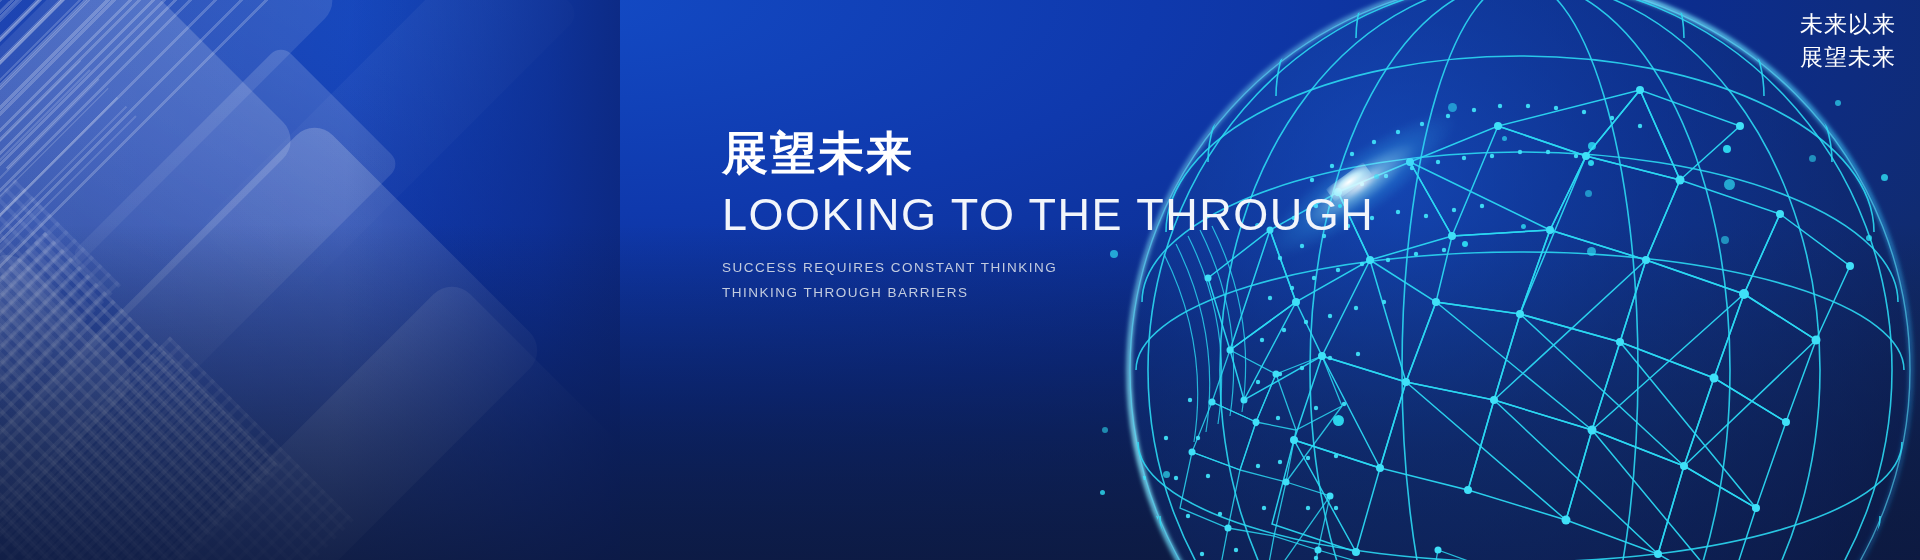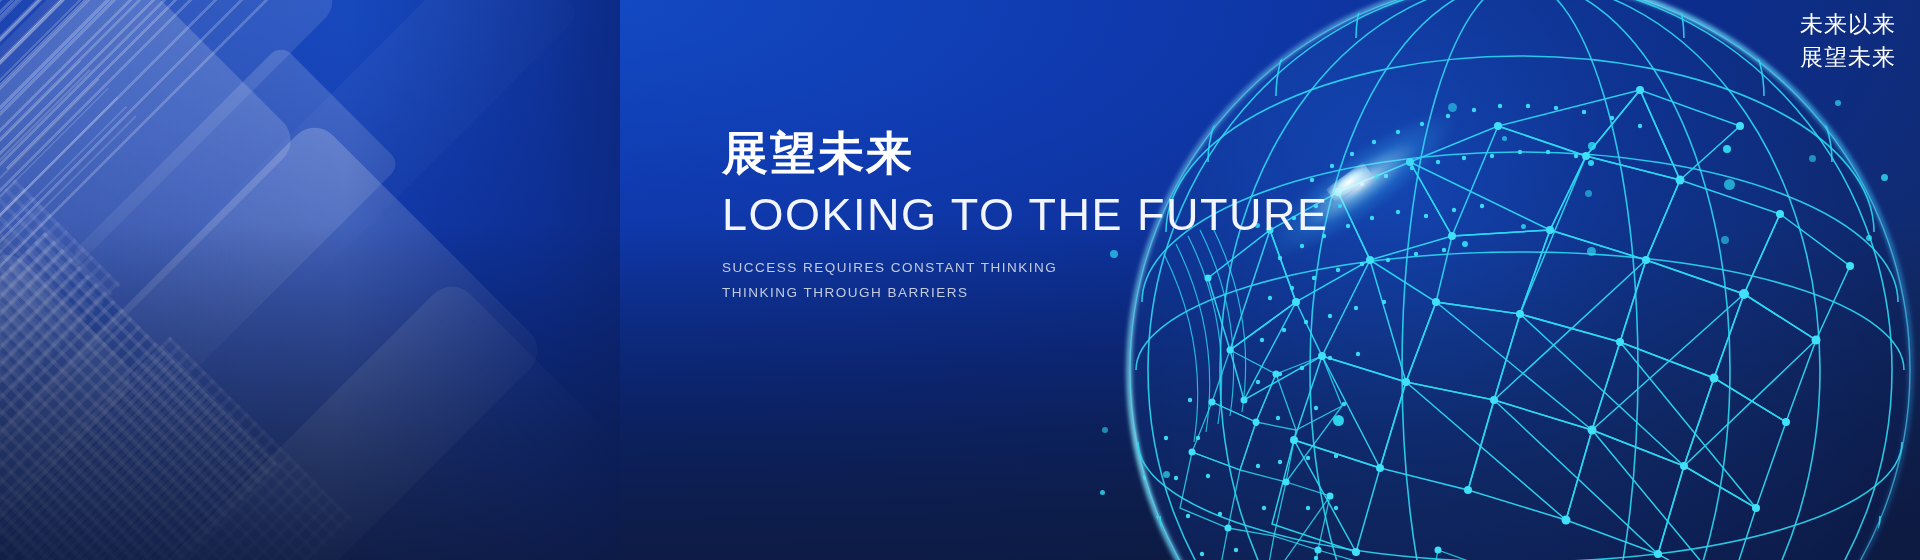--- a/index.html
+++ b/index.html
@@ -482,21 +482,21 @@
       <span class="fdot" style="left: 1835px; top: 100px; width: 6px; height: 6px; opacity: 0.67;"></span>
       <span class="fdot" style="left: 1866px; top: 235px; width: 6px; height: 6px; opacity: 0.79;"></span>
       <span class="fdot" style="left: 1332.5px; top: 414.5px; width: 11px; height: 11px; opacity: 0.91;"></span>
       <span class="fdot" style="left: 1102px; top: 427px; width: 6px; height: 6px; opacity: 0.55;"></span>
       <span class="fdot" style="left: 1162.5px; top: 470.5px; width: 7px; height: 7px; opacity: 0.67;"></span>
       <span class="fdot" style="left: 1099.5px; top: 489.5px; width: 5px; height: 5px; opacity: 0.79;"></span>
     </div>
 
   <div class="copy">
     <div class="title-cn">展望未来</div>
-    <div class="title-en">LOOKING TO THE FUTURE</div>
+    <div class="title-en">LOOKING TO THE THROUGH</div>
     <div class="sub-cn">
     </div>
     <div class="sub-en">
       <div>SUCCESS REQUIRES CONSTANT THINKING</div>
       <div>THINKING THROUGH BARRIERS</div>
     </div>
   </div>
 
   <div class="corner">
     <div>未来以来</div>

